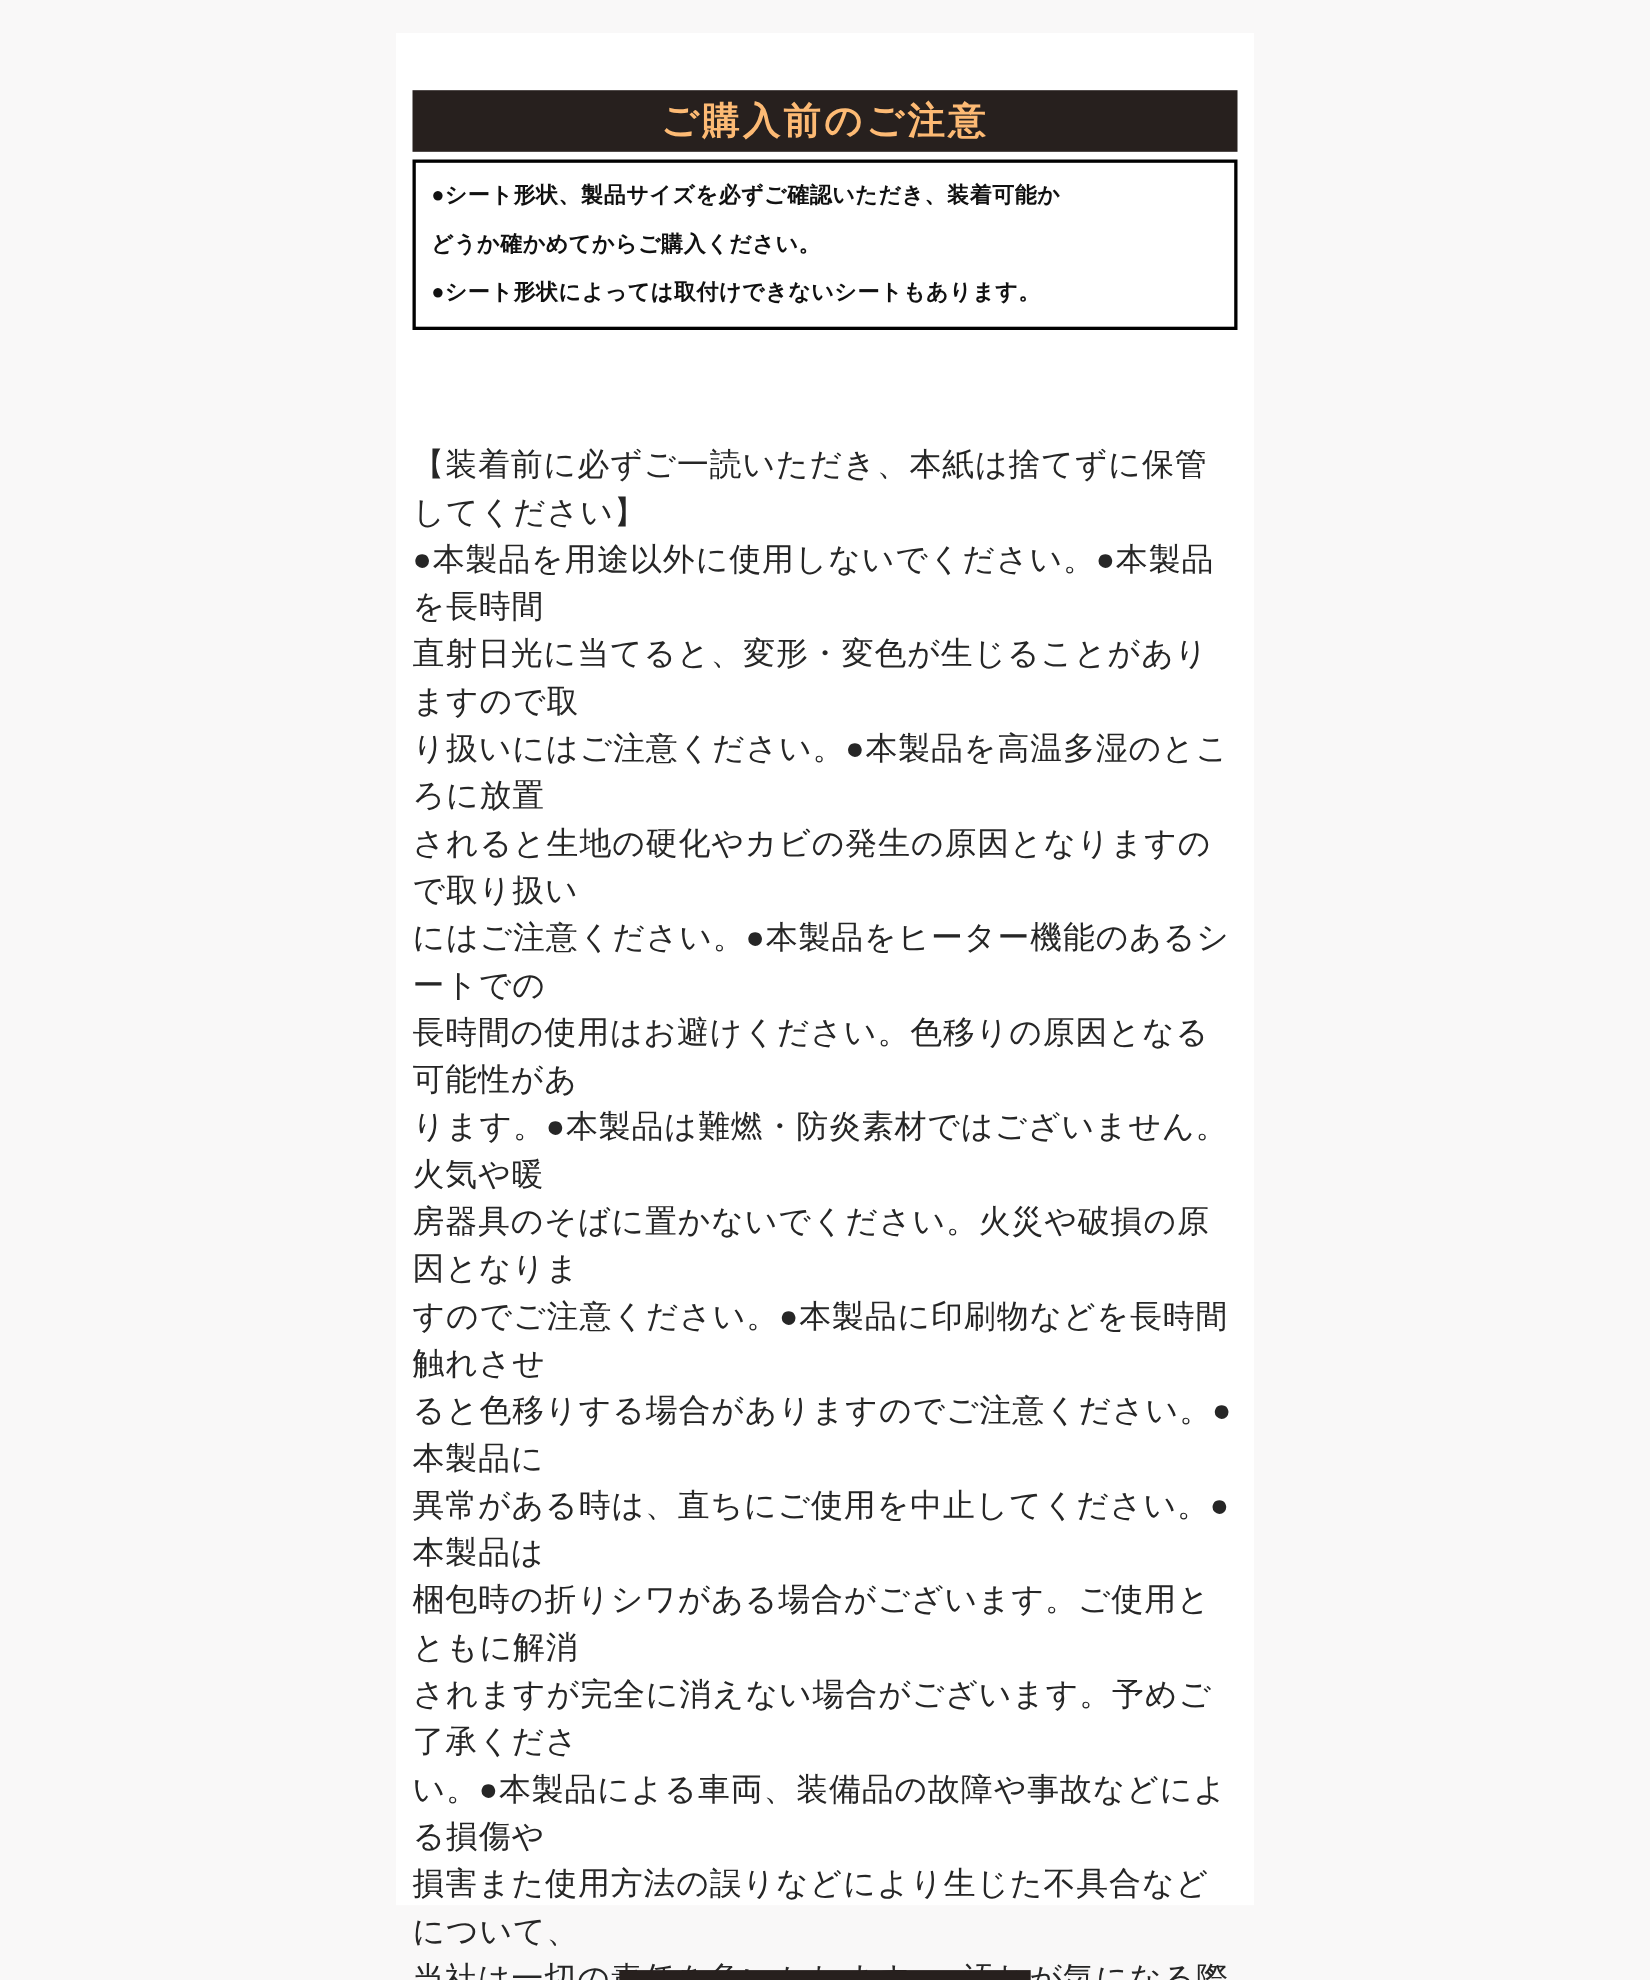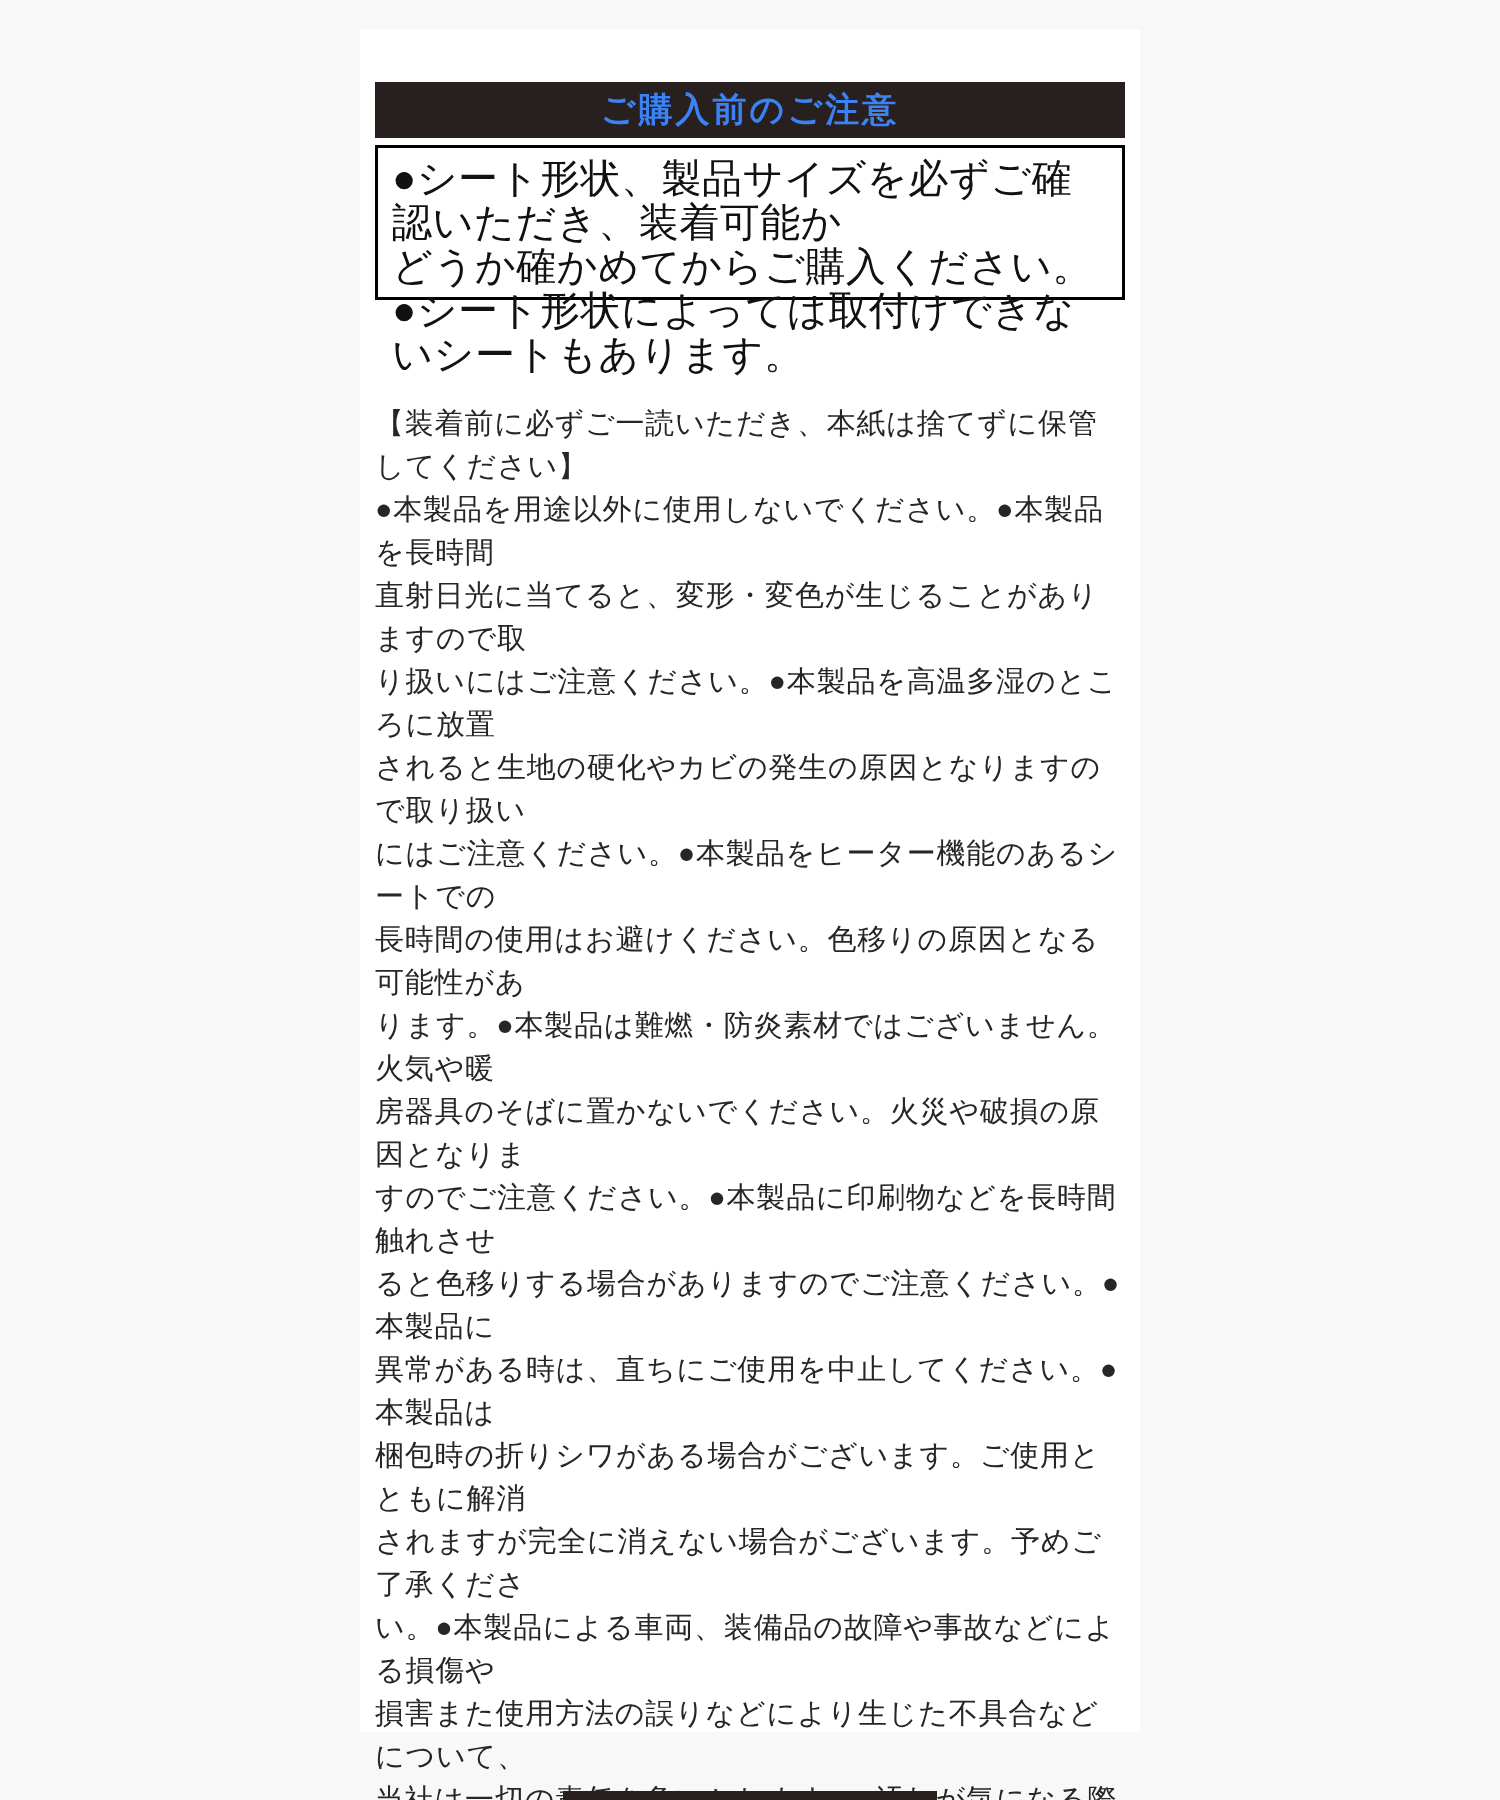--- a/index.html
+++ b/index.html
@@ -20,21 +20,21 @@
     top: 30px;
     width: 780px;
     height: 1702px;
     background: #ffffff;
   }
   .bar {
     position: absolute;
     left: 15px;
     width: 750px;
     background: #27201e;
-    color: #3b82f6;
+    color: #fdba74;
     display: flex;
     align-items: center;
     justify-content: center;
     letter-spacing: 3px;
   }
   .bar--purchase {
     top: 52px;
     height: 56px;
     font-size: 34px;
     font-weight: 700;
@@ -51,22 +51,22 @@
     top: 115px;
     width: 750px;
     height: 155px;
     box-sizing: border-box;
     border: 3px solid #000000;
     background: #ffffff;
     padding: 8px 14px;
   }
   .notice-box p {
     margin: 0;
-    font-size: 40px;
-    font-weight: 400;
+    font-size: 20px;
+    font-weight: 700;
     line-height: 44px;
     color: #111111;
     white-space: pre-line;
     letter-spacing: 0.5px;
   }
   .usage-text {
     position: absolute;
     left: 15px;
     top: 372px;
     width: 752px;

